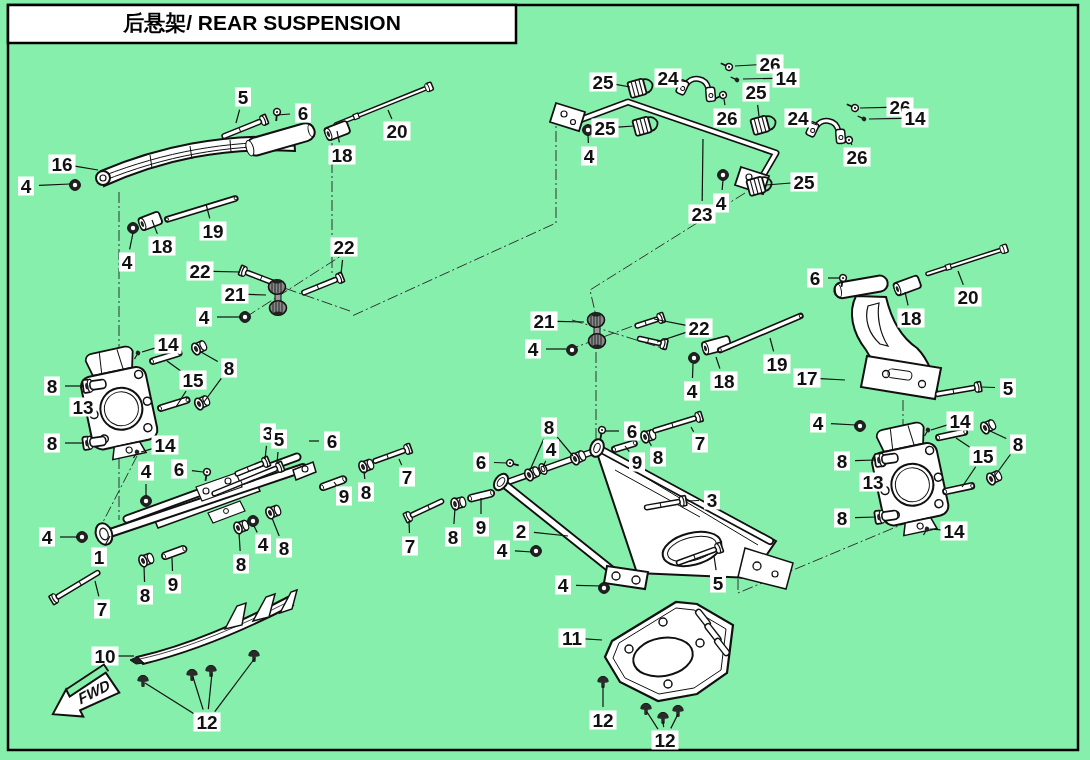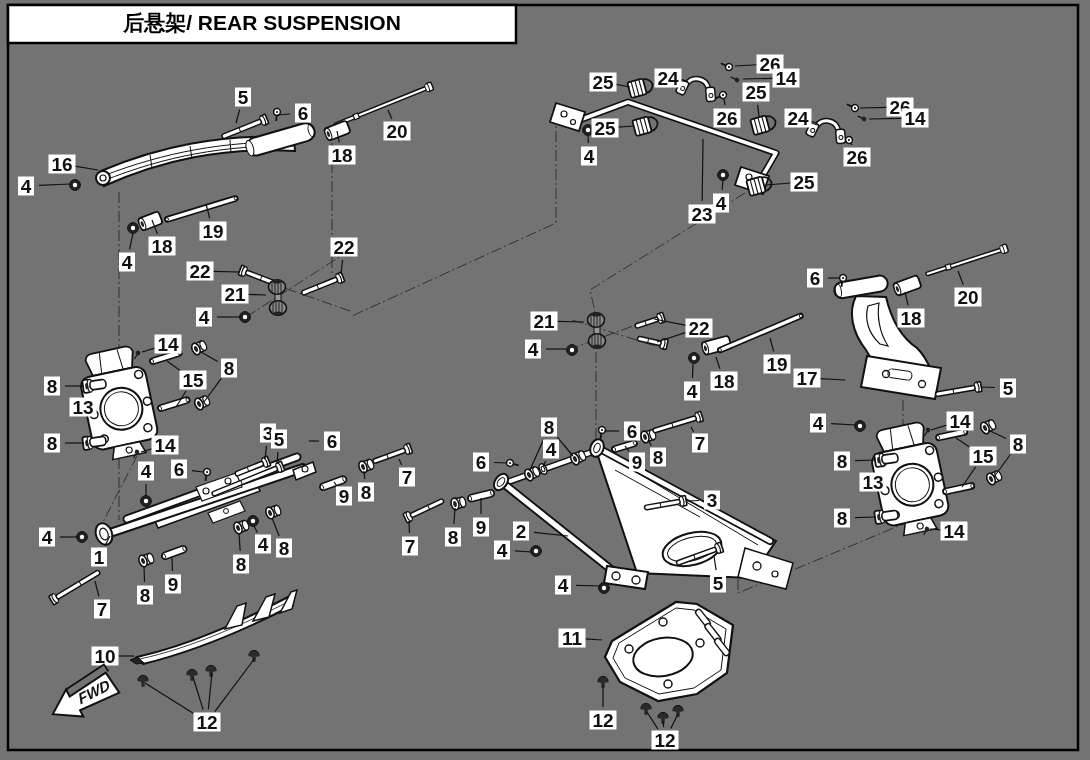--- a/index.html
+++ b/index.html
@@ -1,16 +1,16 @@
 <!DOCTYPE html>
 <html><head>
 <meta charset="utf-8">
 <style>
   html,body{margin:0;padding:0;background:#fff;}
-  .page{position:relative;width:1090px;height:760px;background:#737373;overflow:hidden;
+  .page{position:relative;width:1090px;height:760px;background:#86efac;overflow:hidden;
         font-family:"Liberation Sans","DejaVu Sans",sans-serif;}
   svg{position:absolute;left:0;top:0;}
   text{font-family:"Liberation Sans","DejaVu Sans",sans-serif;}
   .callout-num{font-weight:bold;font-size:19px;fill:#111;}
   .title-text{font-weight:bold;font-size:21px;fill:#000;}
   .fwd-text{font-weight:bold;font-style:italic;font-size:15px;fill:#111;}
 </style>
 </head>
 <body>
 

